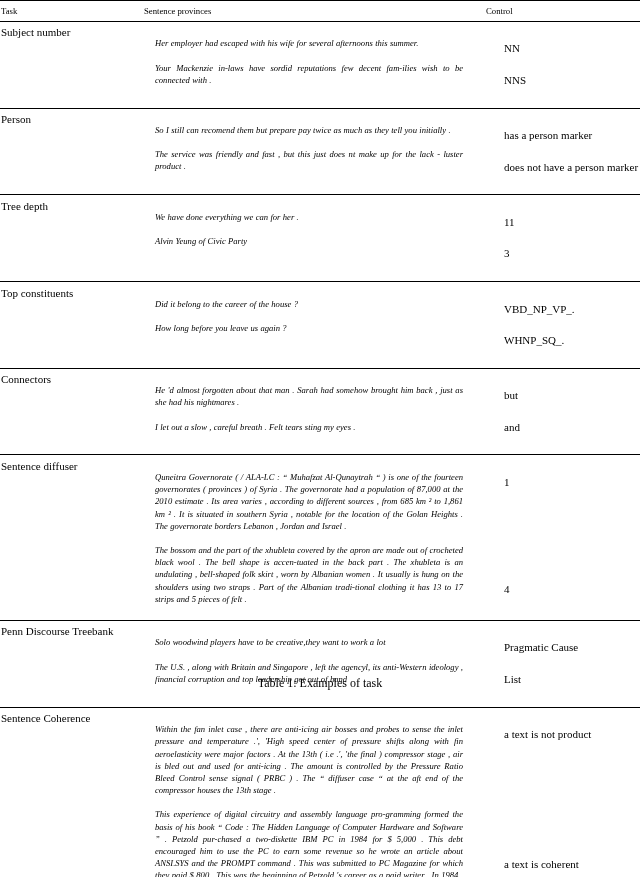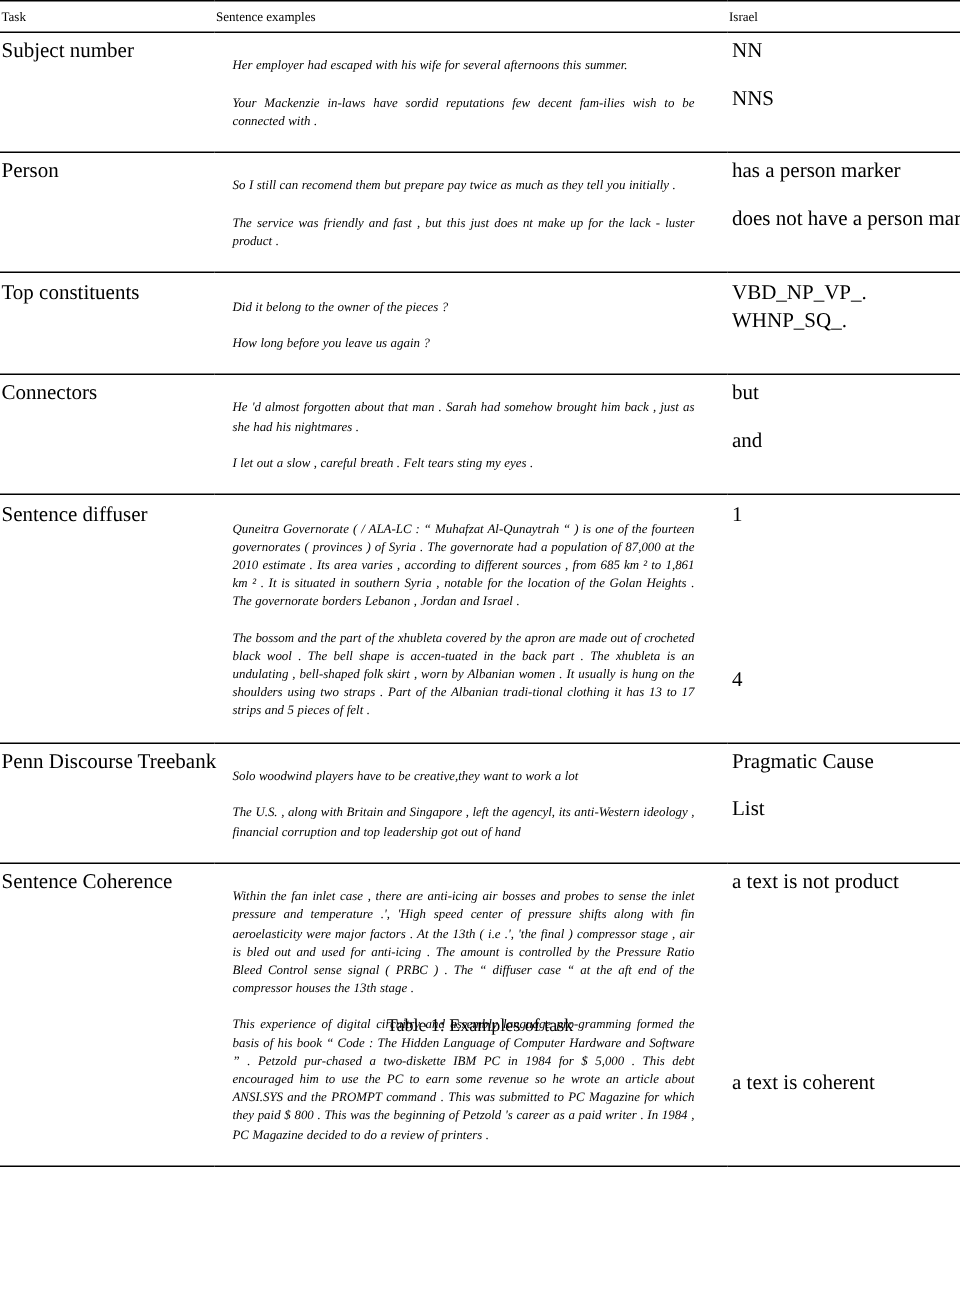--- a/index.html
+++ b/index.html
@@ -52,21 +52,21 @@
   }
 
   th, td {
     vertical-align: top;
     text-align: left;
     padding: 0;
   }
 
   .cell-task {
     padding: 3.5px 6px 3px 1px;
-    font-size: 14px;
+    font-size: 11px;
     white-space: nowrap;
   }
   .cell-sent {
     padding: 3.5px 10px 3px 0;
   }
   .cell-label {
     padding: 3.5px 2px 3px 3px;
     font-size: 8.7px;
   }
 
@@ -84,23 +84,23 @@
     line-height: 1.42;
     word-spacing: 0.2px;
     hyphens: manual;
   }
   .sent-text.nojust {
     text-align: left;
   }
 
   .label-text {
     font-style: normal;
-    font-size: 14px;
+    font-size: 11px;
     line-height: 1.42;
-    margin: 0;
+    margin: 16px;
     white-space: nowrap;
   }
 
   .caption {
     position: absolute;
     left: 0;
     right: 0;
     bottom: 0px;
     text-align: center;
     font-size: 12px;
@@ -116,22 +116,22 @@
   <table class="examples-table">
     <colgroup>
       <col class="c-task">
       <col class="c-sent">
       <col class="c-label">
     </colgroup>
     <tbody>
 
       <tr class="rule-top header-row">
         <td class="hdr">Task</td>
-        <td class="hdr">Sentence examples</td>
-        <td class="hdr">Israel</td>
+        <td class="hdr">Sentence provinces</td>
+        <td class="hdr">Control</td>
       </tr>
 
       <tr class="group">
         <td class="cell-task">Subject number</td>
         <td class="cell-sent">
           <p class="sent-text">Her employer had escaped with his wife for several afternoons this summer.</p>
           <p class="sent-text">Your Mackenzie in-laws have sordid reputations few decent fam-ilies wish to be connected with .</p>
         </td>
         <td class="cell-label">
           <p class="label-text">NN</p>
@@ -144,25 +144,36 @@
         <td class="cell-sent">
           <p class="sent-text">So I still can recomend them but prepare pay twice as much as they tell you initially .</p>
           <p class="sent-text">The service was friendly and fast , but this just does nt make up for the lack - luster product .</p>
         </td>
         <td class="cell-label">
           <p class="label-text">has a person marker</p>
           <p class="label-text" style="margin-top:11.4px">does not have a person marker</p>
         </td>
       </tr>
 
+      <tr class="group">
+        <td class="cell-task">Tree depth</td>
+        <td class="cell-sent">
+          <p class="sent-text nojust">We have done everything we can for her .</p>
+          <p class="sent-text nojust">Alvin Yeung of Civic Party</p>
+        </td>
+        <td class="cell-label">
+          <p class="label-text">11</p>
+          <p class="label-text">3</p>
+        </td>
+      </tr>
 
       <tr class="group">
         <td class="cell-task">Top constituents</td>
         <td class="cell-sent">
-          <p class="sent-text nojust">Did it belong to the owner of the pieces ?</p>
+          <p class="sent-text nojust">Did it belong to the career of the house ?</p>
           <p class="sent-text nojust">How long before you leave us again ?</p>
         </td>
         <td class="cell-label">
           <p class="label-text">VBD_NP_VP_.</p>
           <p class="label-text">WHNP_SQ_.</p>
         </td>
       </tr>
 
       <tr class="group">
         <td class="cell-task">Connectors</td>

